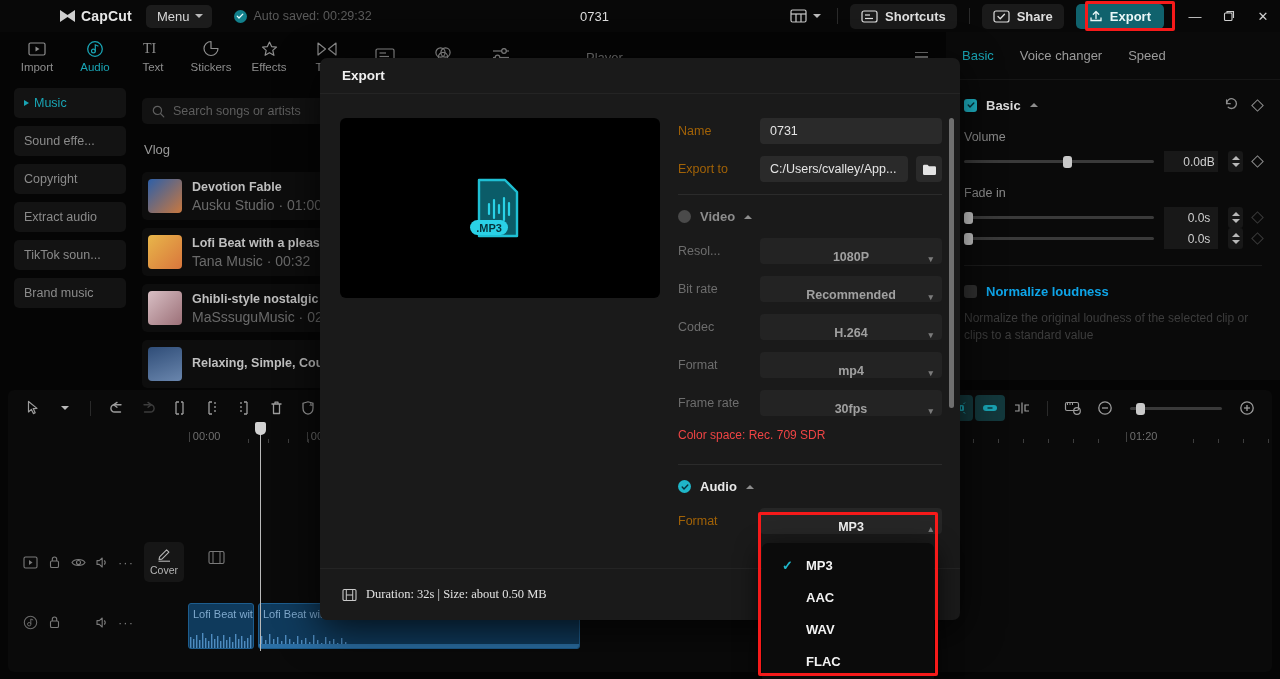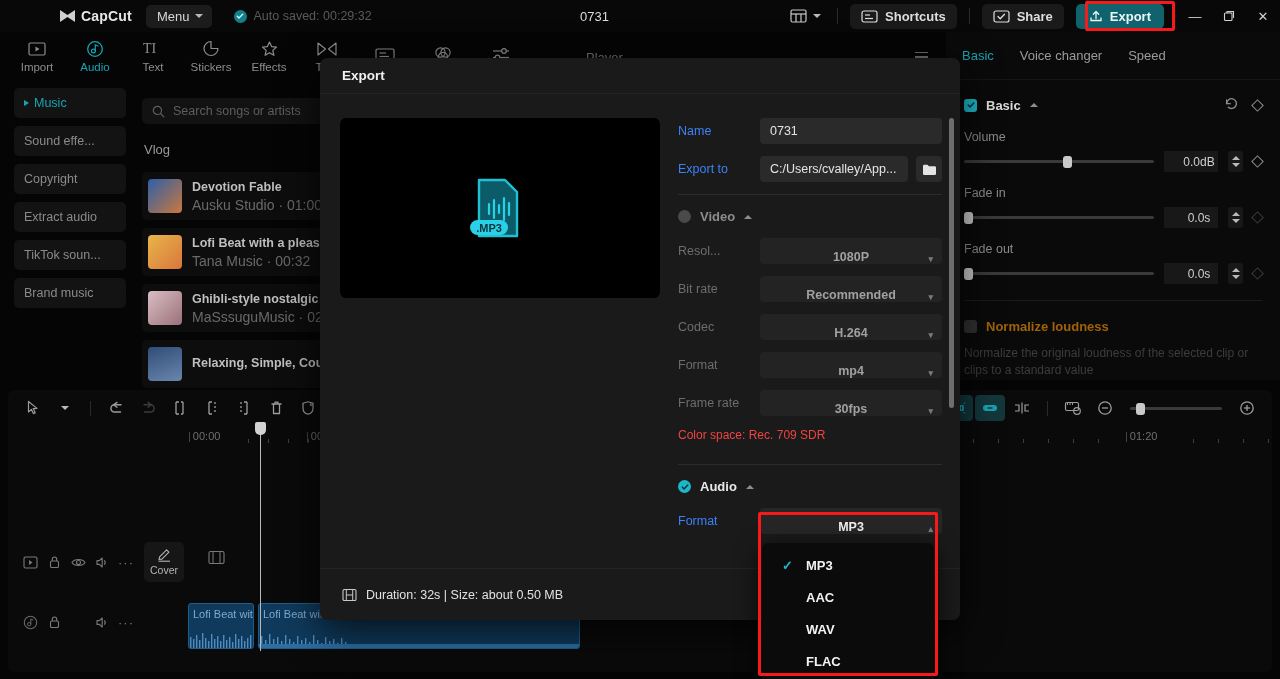--- a/index.html
+++ b/index.html
@@ -94,21 +94,21 @@
   
   .right-panel { position: absolute; top: 32px; right: 0; width: 334px; height: 348px; background: #0a0a0a; }
   .rp-tabs { display: flex; align-items: center; gap: 26px; height: 48px; padding-left: 16px; border-bottom: 1px solid #161616; }
   .rp-tab { font-size: 13px; color: #9b9b9b; cursor: pointer; }
   .rp-tab.active { color: #19a4b4; }
   .rp-body { padding: 14px 18px 0 18px; }
   .rp-sec-hdr { display: flex; align-items: center; gap: 9px; height: 22px; }
   .cb-on { width: 13px; height: 13px; border-radius: 3px; background: #1fb6c8; display: flex; align-items: center; justify-content: center; }
   .cb-off { width: 13px; height: 13px; border-radius: 3px; background: #313131; }
   .sec-title { font-size: 13px; color: #dcdcdc; font-weight: 700; }
-  .sec-title.dim { color: #a16207; }
+  .sec-title.dim { color: #0ea5e9; }
   .caret-sm-u { width: 0; height: 0; border-left: 4px solid transparent; border-right: 4px solid transparent; border-bottom: 4px solid #8d8d8d; }
   .hdr-actions { margin-left: auto; display: flex; align-items: center; gap: 14px; }
   .row-label { font-size: 12.5px; color: #8b8b8b; margin-top: 14px; margin-bottom: 7px; }
   .slider-row { display: flex; align-items: center; gap: 10px; }
   .track { position: relative; flex: 1; height: 3px; background: #3a3a3a; border-radius: 2px; }
   .knob { position: absolute; top: -4px; width: 9px; height: 12px; background: #c9c9c9; border-radius: 3px; }
   .numbox { width: 54px; height: 21px; background: #181818; border-radius: 0; display: flex; align-items: center; justify-content: center; font-size: 12px; color: #cfcfcf; cursor: text; padding-left: 16px; }
   .stepper { width: 15px; height: 21px; background: #181818; border-radius: 3px; display: flex; flex-direction: column; align-items: center; justify-content: center; gap: 3px; cursor: pointer; }
   .kf-diamond { width: 9px; height: 9px; border: 1.3px solid #8d8d8d; transform: rotate(45deg); }
   .rp-divider { height: 1px; background: #1b1b1b; margin: 16px 0 0 0; }
@@ -142,36 +142,36 @@
     position: absolute; left: 320px; top: 58px; width: 640px; height: 562px;
     background: #1a1a1a; border-radius: 7px; box-shadow: 0 10px 40px rgba(0,0,0,.75);
     display: flex; flex-direction: column; overflow: visible;
   }
   .modal-hdr { height: 36px; display: flex; align-items: center; padding-left: 22px; font-size: 13.5px; color: #f0f0f0; font-weight: 700; border-bottom: 1px solid #242424; }
   .modal-body { flex: 1; display: flex; position: relative; }
   .mb-left { width: 340px; padding: 24px 20px 0 20px; }
   .preview { width: 320px; height: 180px; background: #000; border-radius: 6px; display: flex; align-items: center; justify-content: center; }
   .mb-right { flex: 1; padding: 24px 18px 0 18px; position: relative; }
   .frow { display: flex; align-items: center; height: 26px; margin-bottom: 12px; }
-  .flabel { width: 82px; font-size: 12.5px; color: #3b82f6; }
+  .flabel { width: 82px; font-size: 12.5px; color: #a16207; }
   .flabel.dim { color: #6d6d6d; }
   .finput { flex: 1; height: 26px; background: #2a2a2a; border-radius: 4px; display: flex; align-items: center; padding: 0 10px; font-size: 12.5px; color: #e4e4e4; cursor: text; }
   .fbrowse { width: 26px; height: 26px; margin-left: 8px; background: #2a2a2a; border-radius: 4px; display: flex; align-items: center; justify-content: center; cursor: pointer; }
   .mdiv { height: 1px; background: #2b2b2b; margin: 10px 0 14px 0; }
   .msec-hdr { display: flex; align-items: center; gap: 9px; margin-bottom: 14px; }
   .mcb-off { width: 13px; height: 13px; border-radius: 50%; background: #4a4a4a; }
   .mcb-on { width: 13px; height: 13px; border-radius: 50%; background: #1fb6c8; display: flex; align-items: center; justify-content: center; }
   .msec-t { font-size: 13px; font-weight: 700; color: #e8e8e8; }
   .msec-t.dim { color: #8c8c8c; }
   .dd { flex: 1; height: 26px; background: #232323; border-radius: 4px; display: flex; align-items: flex-end; justify-content: center; position: relative; font-size: 12.5px; font-weight: 700; color: #a0a0a0; cursor: pointer; }
   .dd .arrow { position: absolute; right: 9px; color: #7b7b7b; font-size: 9px; }
   .dd.bright { color: #f0f0f0; background: #262626; }
   .colorspace { font-size: 12px; color: #ef4444; margin: 6px 0 0 0; }
   .mscroll { position: absolute; right: 6px; top: 24px; width: 5px; height: 290px; background: #6e6e6e; border-radius: 3px; }
-  .modal-ftr { height: 52px; display: flex; align-items: center; padding-left: 22px; gap: 9px; border-top: 1px solid #242424; }
+  .modal-ftr { height: 52px; display: flex; align-items: center; padding-left: 22px; gap: 9px; border-top: 1px solid #242424; font-family: Liberation Serif, serif; }
   .ftr-txt { font-size: 12.5px; color: #e2e2e2; }
   .fmt-highlight { position: absolute; border: 3px solid #f61a1a; border-radius: 2px; pointer-events: none; }
   .dropdown {
     position: absolute; background: #0b0b0b; border-radius: 6px;
     box-shadow: 0 8px 26px rgba(0,0,0,.85); padding: 6px 0;
   }
   .dd-opt { height: 32px; display: flex; align-items: center; padding-left: 20px; font-size: 13px; font-weight: 700; color: #f2f2f2; cursor: pointer; position: relative; }
   .dd-opt .tick-m { position: absolute; left: 20px; color: #1fb6c8; }
   .dd-opt.sel { padding-left: 44px; }
   .dd-opt:not(.sel) { padding-left: 44px; }
@@ -452,21 +452,20 @@
             <span class="knob" style="left:0%"></span>
           </span>
         <span class="numbox">0.0s</span>
         <span class="stepper">
             <span class="caret-u"></span>
             <span class="caret-d"></span>
           </span>
         <span class="kf-diamond" style="border-color:#3a3a3a"></span>
       </div>
 
-      <div class="row-label">Fade out</div>
       <div class="slider-row">
         <span class="track">
             <span class="knob" style="left:0%"></span>
           </span>
         <span class="numbox">0.0s</span>
         <span class="stepper">
             <span class="caret-u"></span>
             <span class="caret-d"></span>
           </span>
         <span class="kf-diamond" style="border-color:#3a3a3a"></span>

